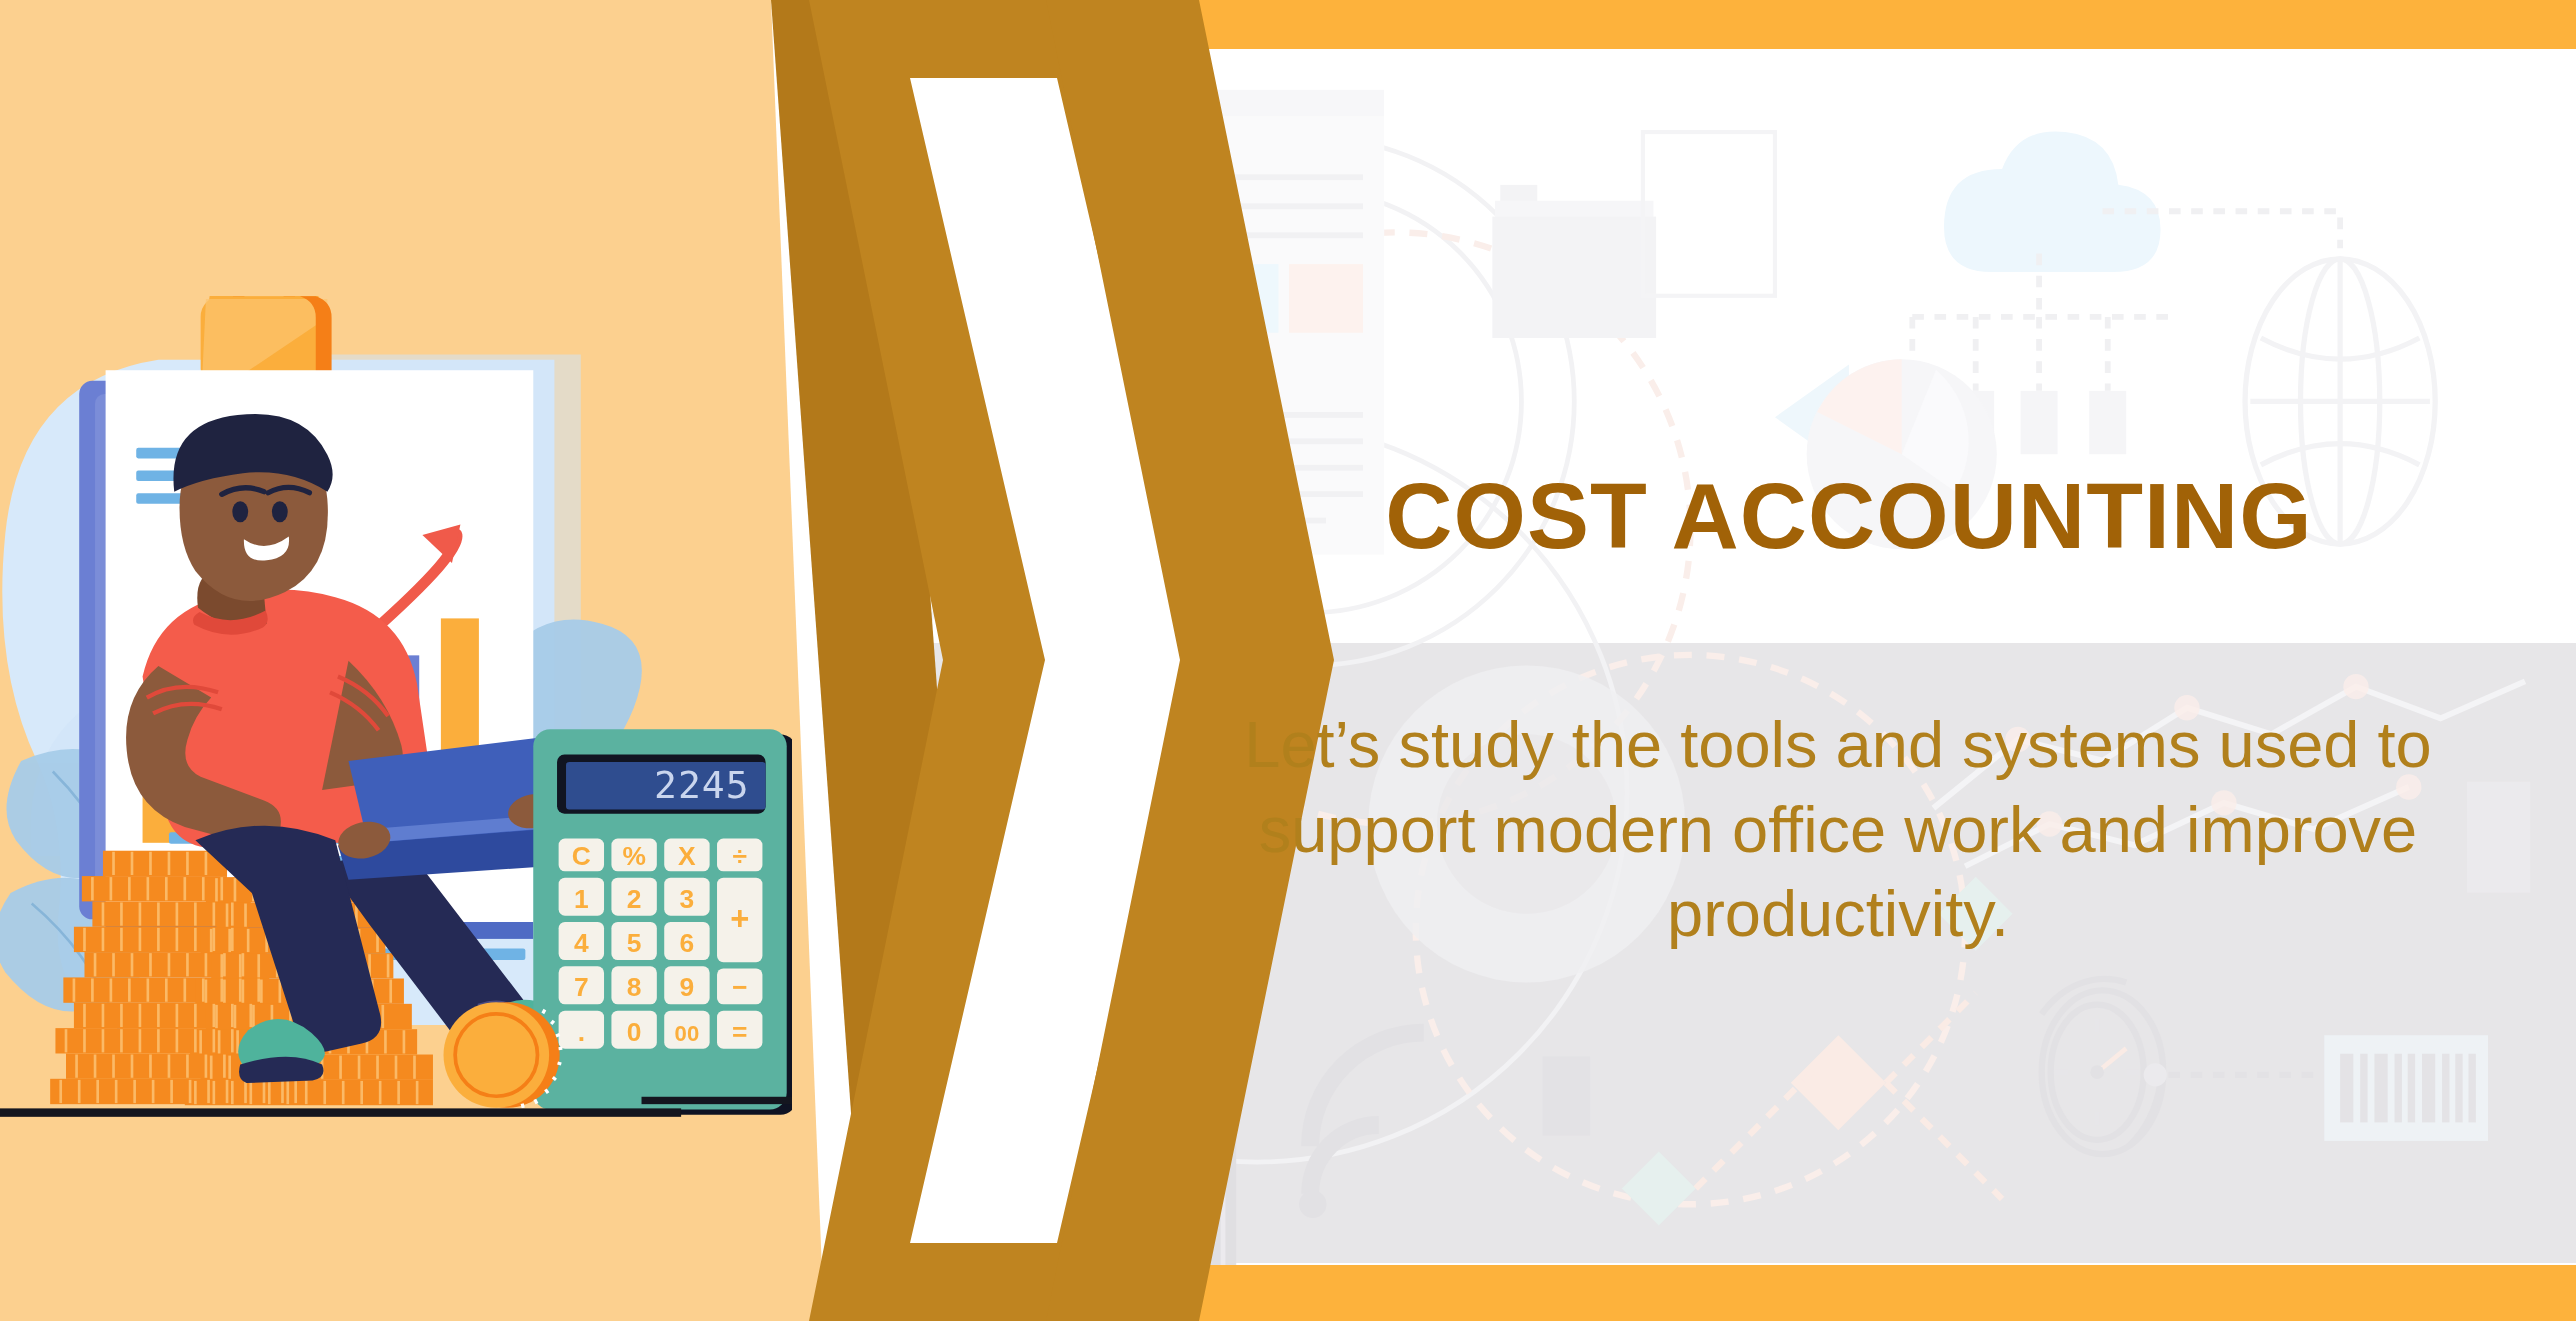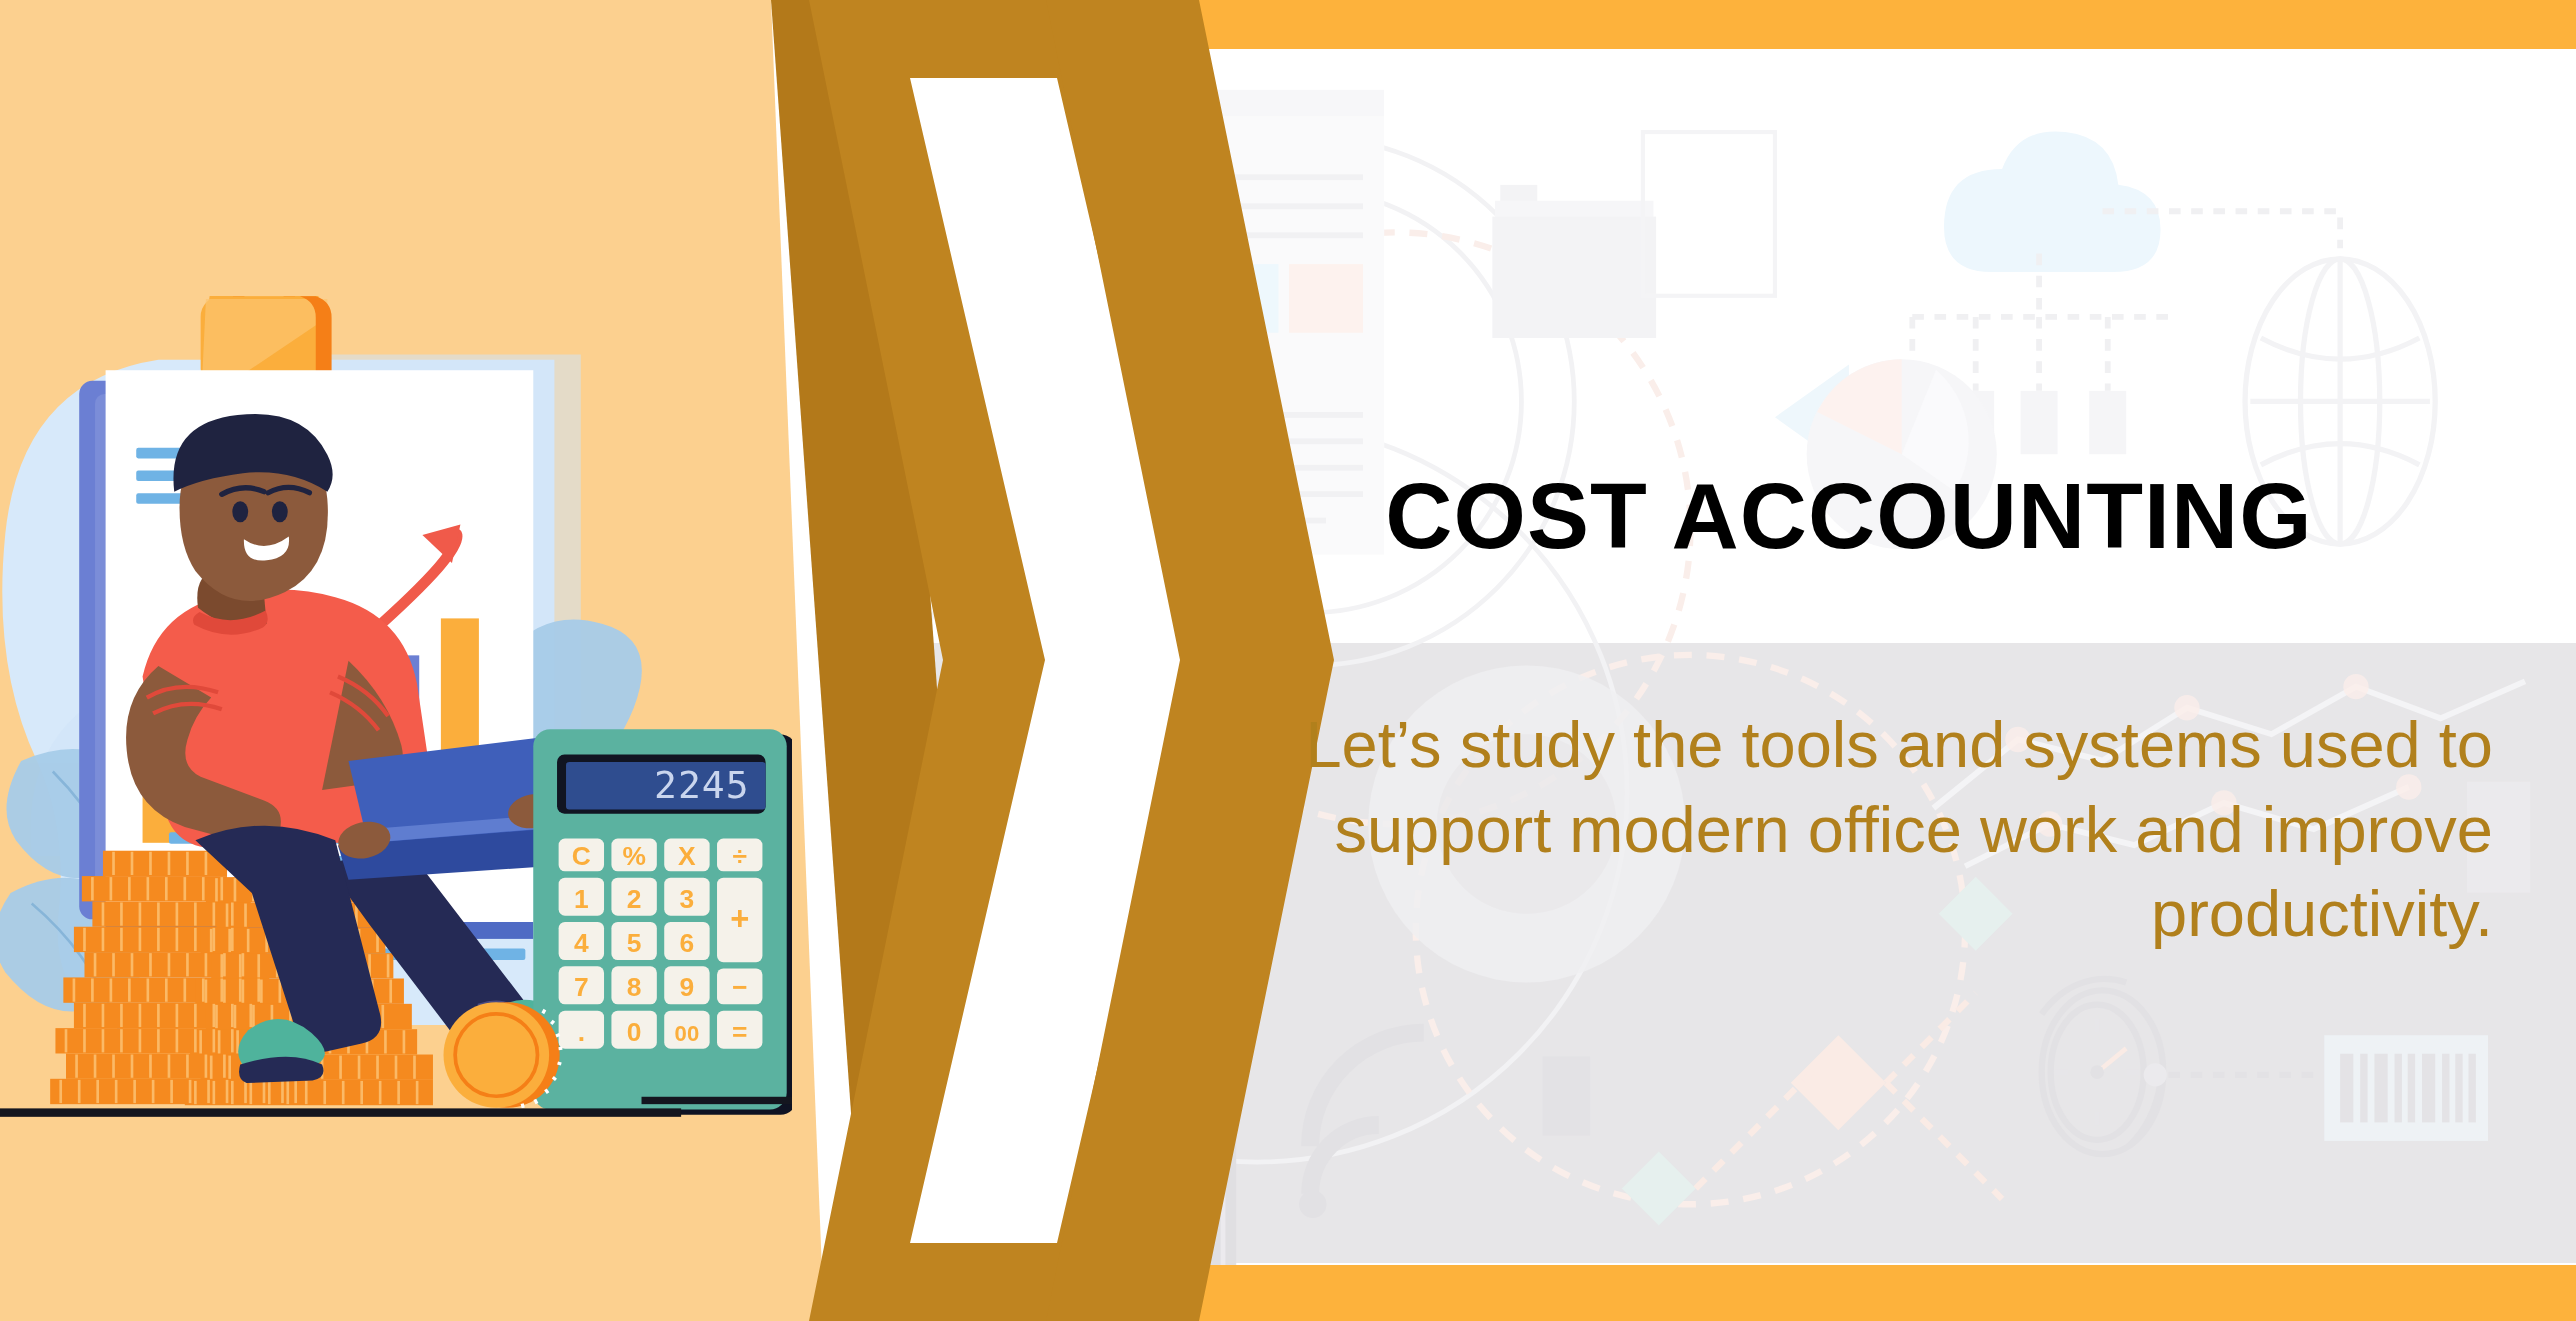--- a/index.html
+++ b/index.html
@@ -66,25 +66,25 @@
       357px 660px,
       222px 1321px,
       69px 1321px,
       203px 660px
     );
   }
 
   
   #title{
     left:1268px;top:470px;width:1162px;text-align:center;
-    font-size:93px;font-weight:700;color:#000000;letter-spacing:1.1px;
+    font-size:93px;font-weight:700;color:#a16207;letter-spacing:1.1px;
     line-height:1;white-space:nowrap;
   }
   #subtitle{
-    left:1183px;top:703px;width:1310px;text-align:right;
+    left:1183px;top:703px;width:1310px;text-align:center;
     font-size:65px;font-weight:400;color:#b1801c;line-height:1.30;
   }
 
   
   .ill{position:absolute;}
 </style>
 </head>
 <body>
 
 <div id="stage">

